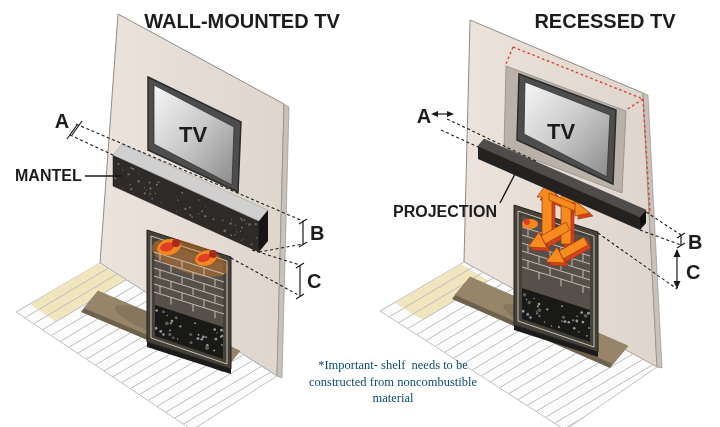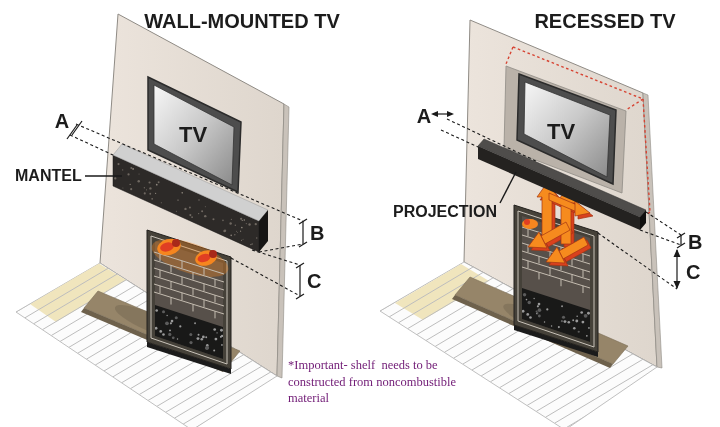--- a/index.html
+++ b/index.html
@@ -10,21 +10,21 @@
   .ttl{font-size:20px;font-weight:bold;}
   .dimlbl{font-size:20px;font-weight:bold;}
   .calloutlbl{font-size:16px;font-weight:bold;}
   .tvlbl{font-size:22px;font-weight:bold;}
   .dim{stroke:#1a1a1a;stroke-width:1.1;stroke-dasharray:3 2.6;fill:none;}
   .sld{stroke:#1a1a1a;stroke-width:1.4;fill:none;}
   .serif{stroke:#1a1a1a;stroke-width:1.2;}
   .reddash{stroke:#d74433;stroke-width:1.4;stroke-dasharray:2.6 2.6;fill:none;}
   #note{position:absolute;left:288px;top:357px;width:210px;
         font-family:"Liberation Serif",serif;font-size:12.5px;line-height:1.32;
-        color:#701a75;white-space:pre-wrap;}
+        color:#0c4a6e;white-space:pre-wrap;text-align:center;}
 </style>
 </head>
 <body>
 
 <div id="stage">
 <svg width="720" height="427" viewBox="0 0 720 427">
   <defs>
     <linearGradient id="scrG" x1="0" y1="0" x2="1" y2="1">
       <stop offset="0" stop-color="#f7f7f7"></stop>
           <stop offset="0.5" stop-color="#c9c9c9"></stop>

